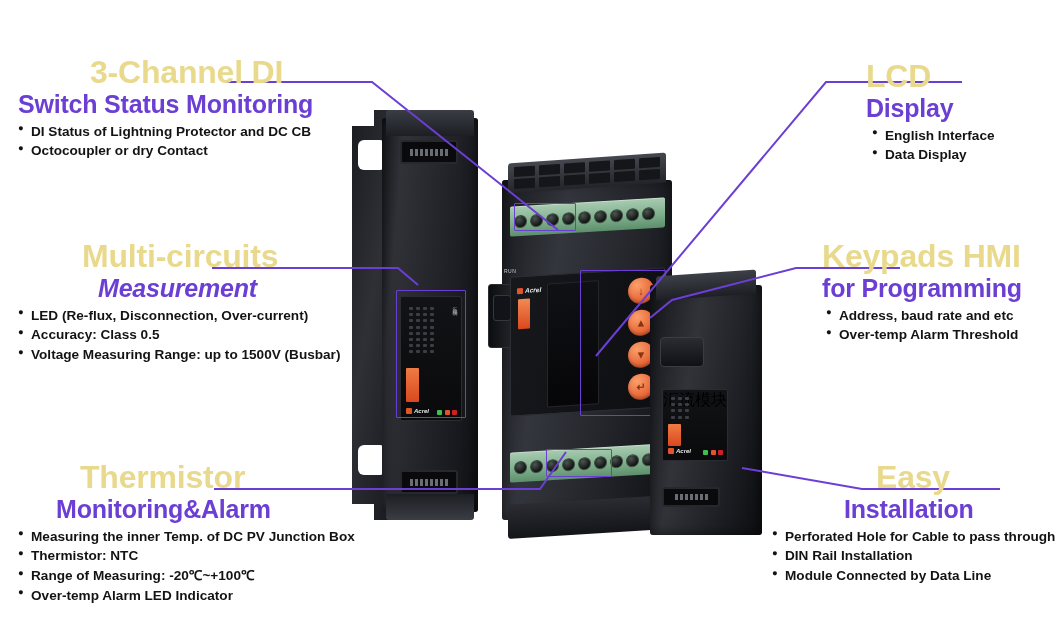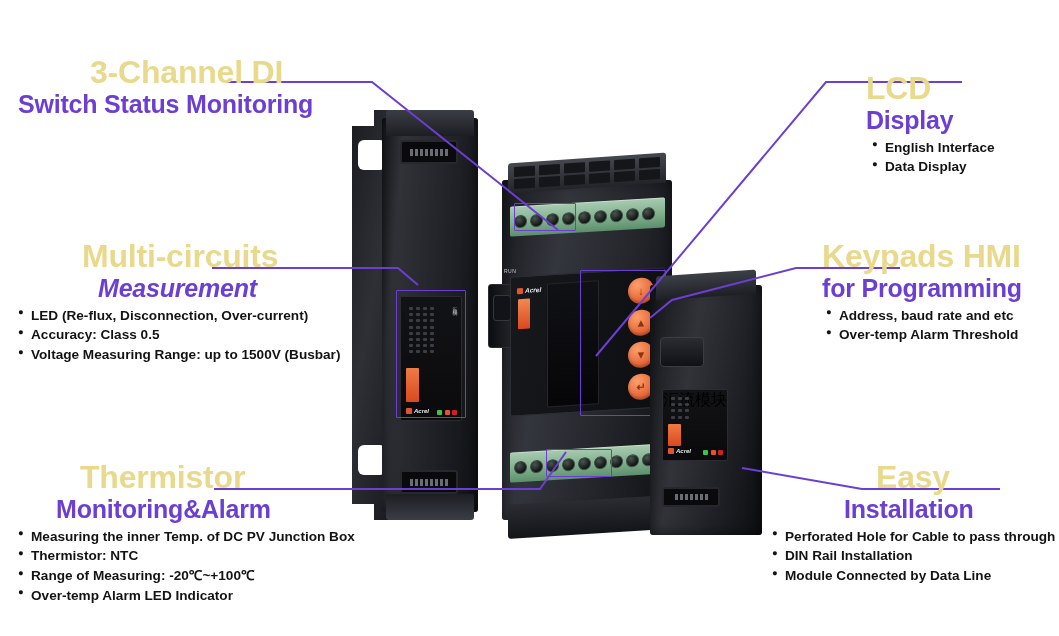--- a/index.html
+++ b/index.html
@@ -450,20 +450,24 @@
 
       <path d="M900,268 L796,268 L672,300 L650,318"></path>
 
       <path d="M1000,489 L862,489 L742,468"></path>
     </g>
   </svg>
 
   <div class="callout al" style="left:18px; top:56px;">
     <div class="hd1 ind1">3-Channel DI</div>
     <div class="hd2">Switch Status Monitoring</div>
+    <ul>
+      <li>DI Status of Lightning Protector and DC CB</li>
+      <li>Octocoupler or dry Contact</li>
+    </ul>
   </div>
 
   <div class="callout al" style="left:18px; top:240px;">
     <div class="hd1" style="padding-left:64px;">Multi-circuits</div>
     <div class="hd2" style="padding-left:80px;font-style:italic;">Measurement</div>
     <ul>
       <li>LED (Re-flux, Disconnection, Over-current)</li>
       <li>Accuracy: Class 0.5</li>
       <li>Voltage Measuring Range: up to 1500V (Busbar)</li>
     </ul>
@@ -473,21 +477,21 @@
     <div class="hd1" style="padding-left:62px;">Thermistor</div>
     <div class="hd2" style="padding-left:38px;">Monitoring&amp;Alarm</div>
     <ul>
       <li>Measuring the inner Temp. of DC PV Junction Box</li>
       <li>Thermistor: NTC</li>
       <li>Range of Measuring: -20℃~+100℃</li>
       <li>Over-temp Alarm LED Indicator</li>
     </ul>
   </div>
 
-  <div class="callout ar" style="left:866px; top:72px;">
+  <div class="callout ar" style="left:866px; top:60px;">
     <div class="hd1">LCD</div>
     <div class="hd2">Display</div>
     <ul style="padding-left:6px;">
       <li>English Interface</li>
       <li>Data Display</li>
     </ul>
   </div>
 
   <div class="callout ar" style="left:822px; top:240px;">
     <div class="hd1">Keypads HMI</div>

